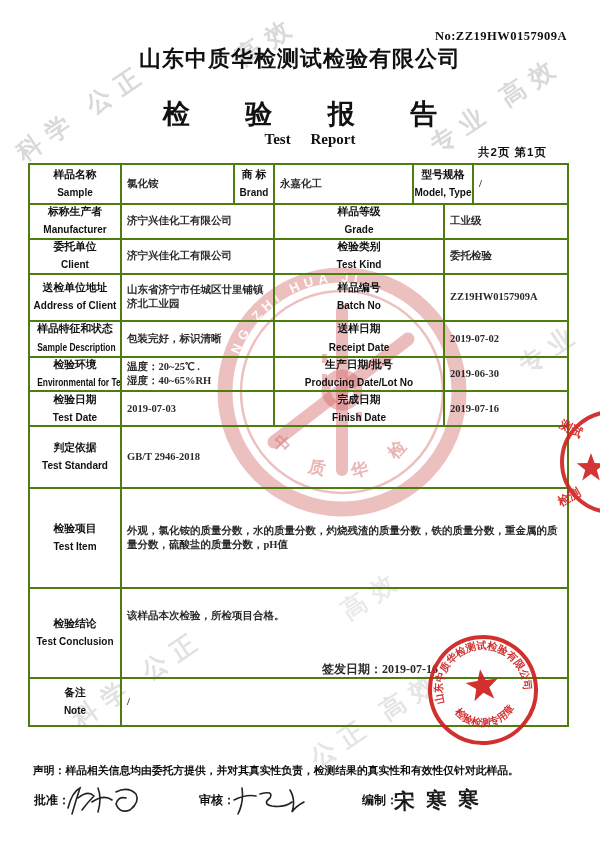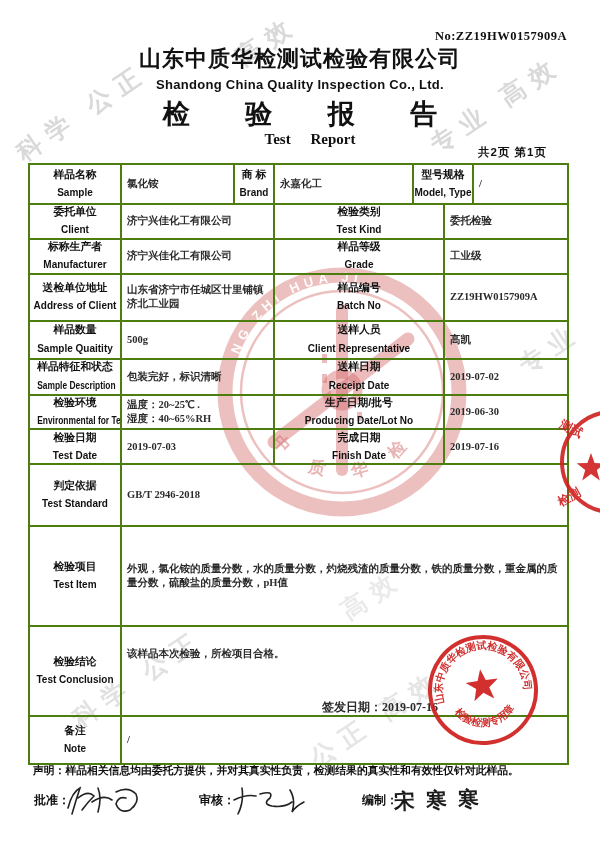--- a/index.html
+++ b/index.html
@@ -79,21 +79,20 @@
       <line x1="62" y1="180" x2="196" y2="77" stroke="rgba(212,106,106,.45)" stroke-width="13" stroke-linecap="round"></line>
       <circle cx="130" cy="128" r="16" fill="none" stroke="rgba(212,106,106,.45)" stroke-width="9"></circle>
       <rect x="110" y="92" width="5" height="9" fill="rgba(212,106,106,.45)"></rect>
       <rect x="110" y="112" width="5" height="9" fill="rgba(212,106,106,.45)"></rect>
       <rect x="145" y="150" width="5" height="9" fill="rgba(212,106,106,.45)"></rect>
     </g>
   </svg>
 
   <div class="report-no">No:ZZ19HW0157909A</div>
   <div class="company-zh">山东中质华检测试检验有限公司</div>
-  <div class="company-en">Shandong China Quality Inspection Co., Ltd.</div>
   <div class="title-zh">检 验 报 告</div>
   <div class="title-en">Test Report</div>
   <div class="page-info">共2页  第1页</div>
 
   <div class="tbl-wrap">
     <table>
       <colgroup>
         <col style="width:92px">
           <col style="width:113px">
           <col style="width:40px">
@@ -111,63 +110,53 @@
         <td class="lbl">
           <div class="zh">商 标</div>
           <div class="en">Brand</div></td>
         <td class="val">永嘉化工</td>
         <td class="lbl" colspan="2">
           <div class="zh">型号规格</div>
           <div class="en">Model, Type</div></td>
         <td class="val">/</td>
       </tr>
 
+      <tr style="height:35px">
+        <td class="lbl">
+          <div class="zh">标称生产者</div>
+          <div class="en">Manufacturer</div></td>
+        <td class="val" colspan="2">济宁兴佳化工有限公司</td>
+        <td class="lbl" colspan="2">
+          <div class="zh">样品等级</div>
+          <div class="en">Grade</div></td>
+        <td class="val" colspan="2">工业级</td>
+      </tr>
+
       <tr style="height:32px">
         <td class="lbl">
           <div class="zh">委托单位</div>
           <div class="en">Client</div></td>
         <td class="val" colspan="2">济宁兴佳化工有限公司</td>
         <td class="lbl" colspan="2">
           <div class="zh">检验类别</div>
           <div class="en">Test Kind</div></td>
         <td class="val" colspan="2">委托检验</td>
       </tr>
 
-      <tr style="height:35px">
-        <td class="lbl">
-          <div class="zh">标称生产者</div>
-          <div class="en">Manufacturer</div></td>
-        <td class="val" colspan="2">济宁兴佳化工有限公司</td>
-        <td class="lbl" colspan="2">
-          <div class="zh">样品等级</div>
-          <div class="en">Grade</div></td>
-        <td class="val" colspan="2">工业级</td>
-      </tr>
-
       <tr style="height:47px">
         <td class="lbl">
           <div class="zh">送检单位地址</div>
           <div class="en">Address of Client</div></td>
         <td class="val" colspan="2">山东省济宁市任城区廿里铺镇济北工业园</td>
         <td class="lbl" colspan="2">
           <div class="zh">样品编号</div>
           <div class="en">Batch No</div></td>
         <td class="val" colspan="2">ZZ19HW0157909A</td>
       </tr>
 
-      <tr style="height:38px">
-        <td class="lbl">
-          <div class="zh">样品数量</div>
-          <div class="en">Sample Quaitity</div></td>
-        <td class="val" colspan="2">500g</td>
-        <td class="lbl" colspan="2">
-          <div class="zh">送样人员</div>
-          <div class="en">Client  Representative</div></td>
-        <td class="val" colspan="2">高凯</td>
-      </tr>
 
       <tr style="height:36px">
         <td class="lbl">
           <div class="zh">样品特征和状态</div>
           <div class="en fit">Sample Description</div></td>
         <td class="val" colspan="2">包装完好，标识清晰</td>
         <td class="lbl" colspan="2">
           <div class="zh">送样日期</div>
           <div class="en">Receipt Date</div></td>
         <td class="val" colspan="2">2019-07-02</td>

